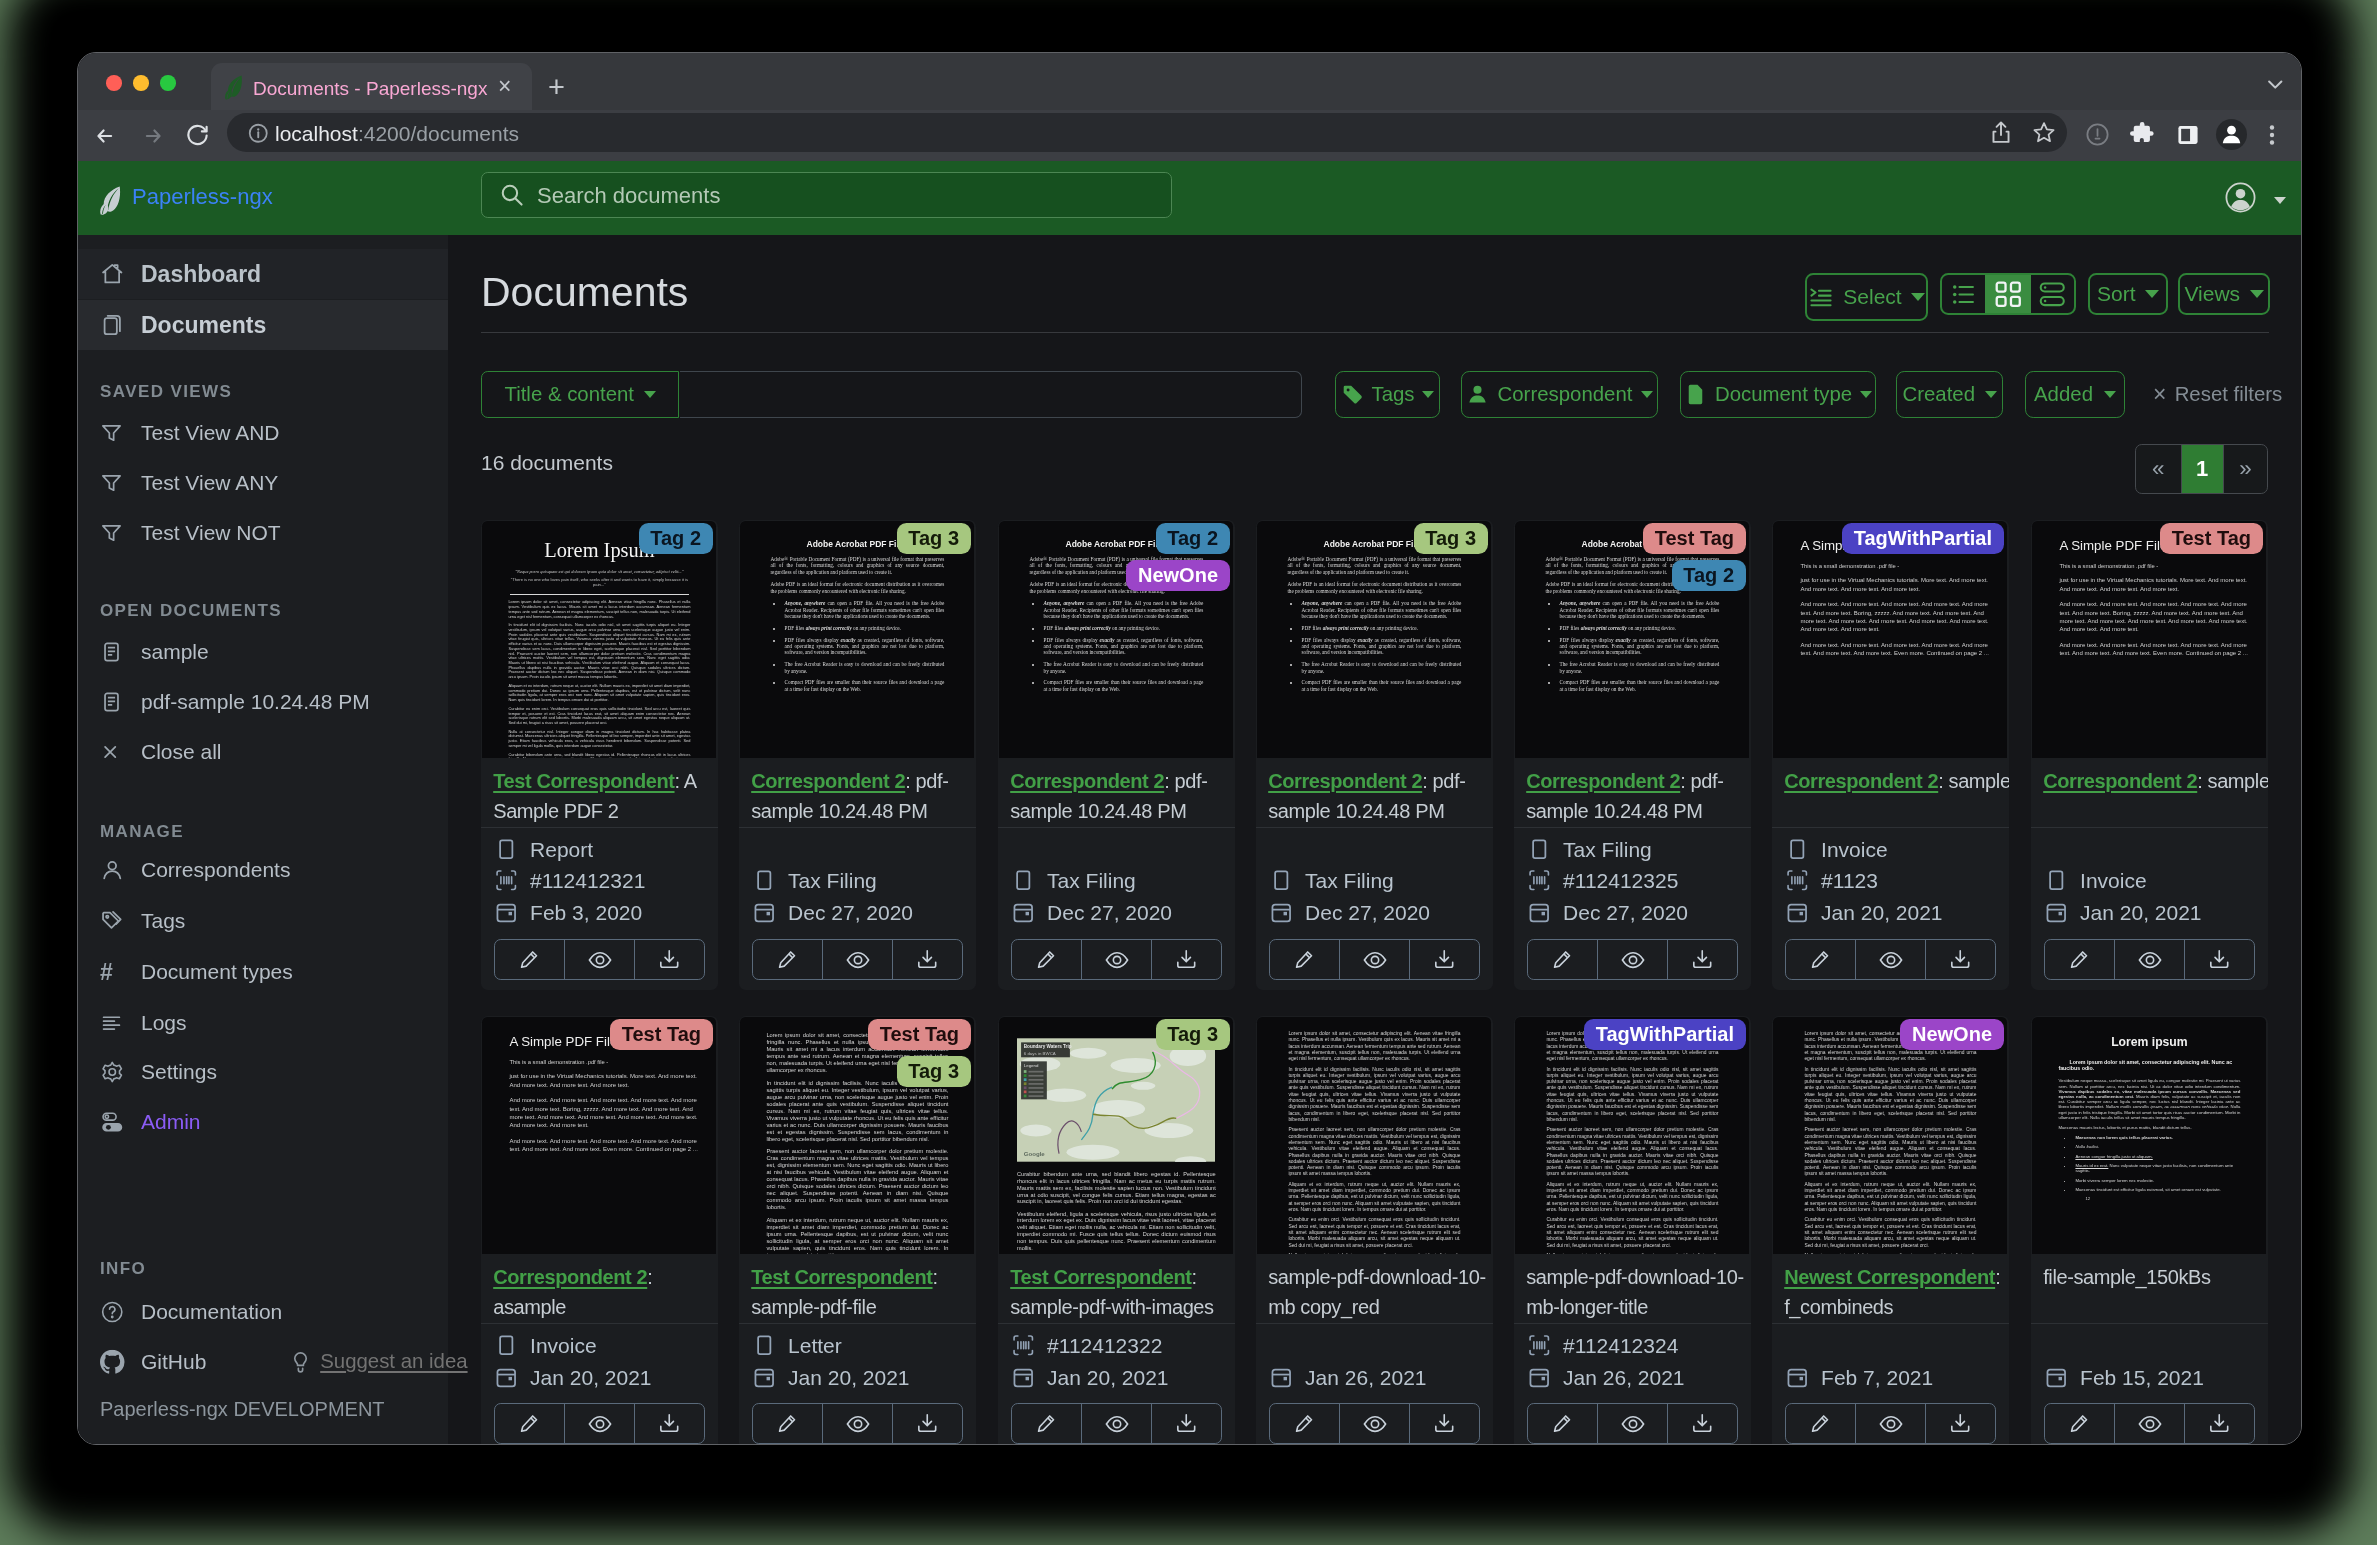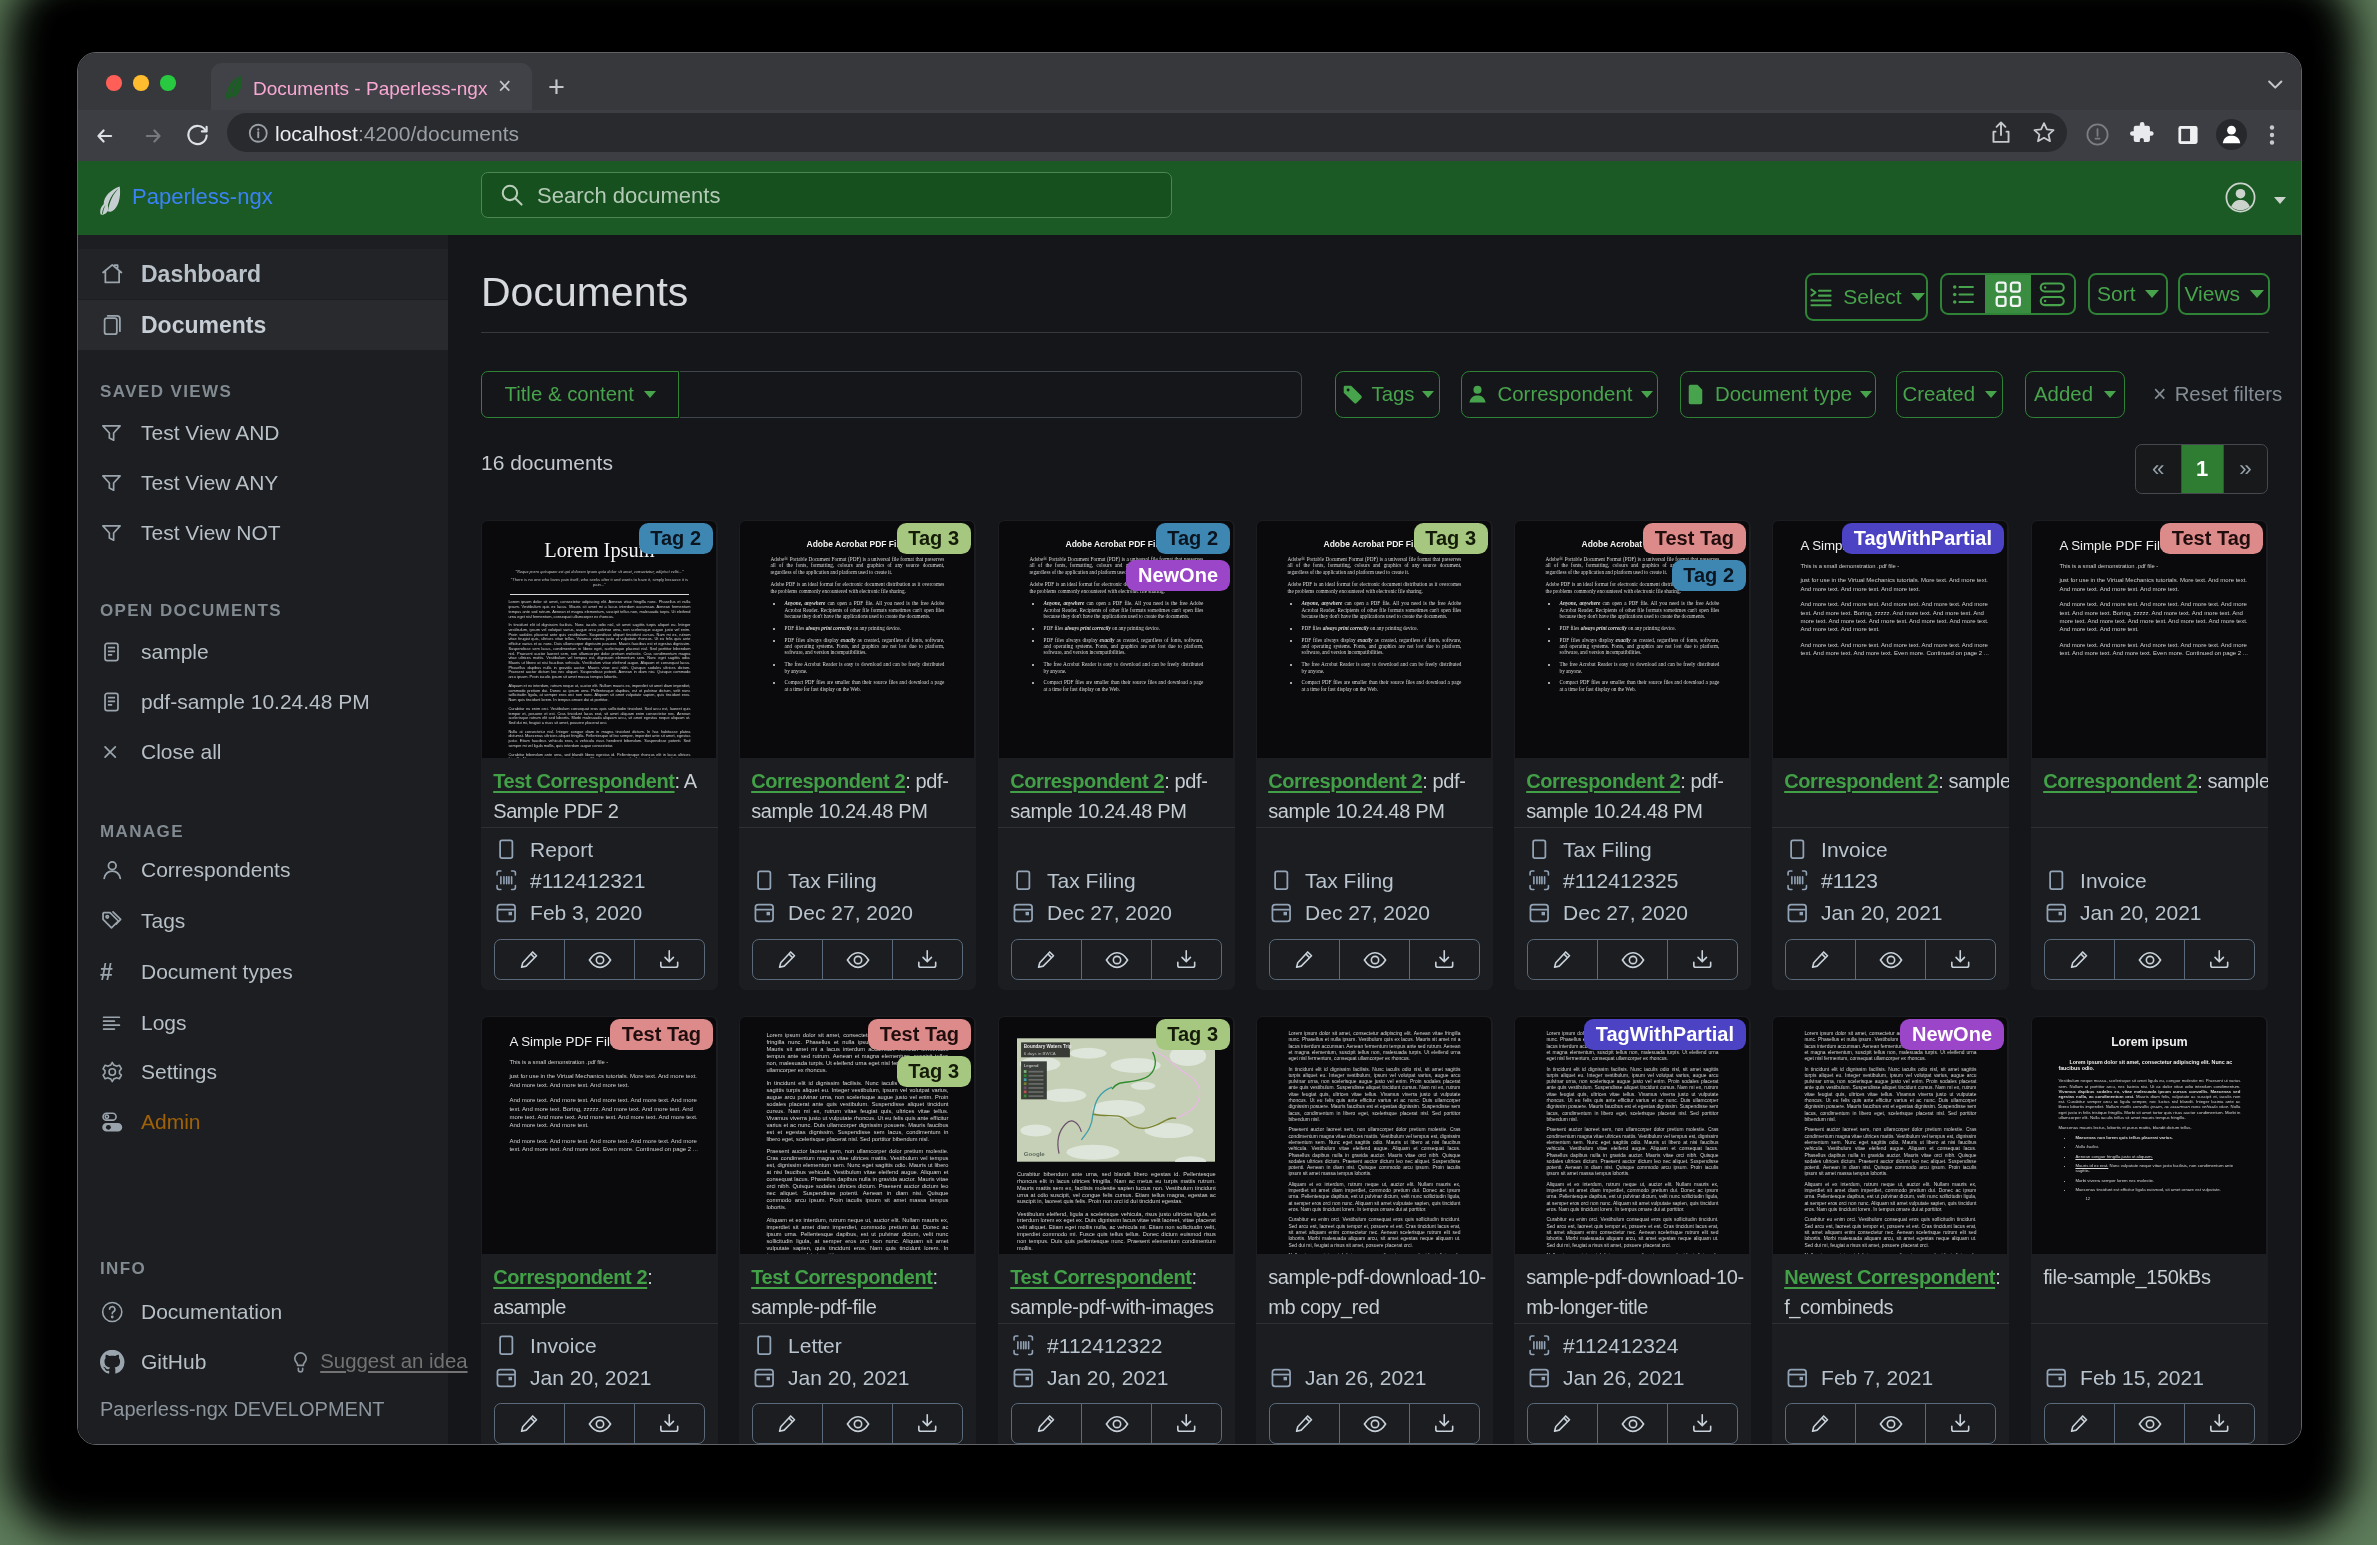--- a/index.html
+++ b/index.html
@@ -224,21 +224,21 @@
     </div>
     <div class="abs sideitem" style="top:994px;font-size:21px;font-weight:500;color:#b7bfc7">
       <svg width="24.5" height="24.5" viewBox="0 0 36 36" fill="none">
         <g transform="scale(1.125)" stroke="#9aa4ad" stroke-width="2.1">
           <circle cx="16" cy="16" r="4.2"></circle>
           <path d="M16 3.5 L18 7 a9.5 9.5 0 0 1 3.4 1.4 L25.3 7.2 L28 11.8 L25.4 14.6 a9.5 9.5 0 0 1 0 3.2 L28 20.2 L25.3 24.8 L21.4 23.6 a9.5 9.5 0 0 1 -3.4 1.4 L16 28.5 L14 25 a9.5 9.5 0 0 1 -3.4 -1.4 L6.7 24.8 L4 20.2 L6.6 17.4 a9.5 9.5 0 0 1 0 -3.2 L4 11.8 L6.7 7.2 L10.6 8.4 a9.5 9.5 0 0 1 3.4 -1.4 Z" stroke-linejoin="round"></path>
         </g>
       </svg>
       <span class="txt" style="left:63px">Settings</span>
     </div>
-    <div class="abs sideitem" style="top:1044px;font-size:21px;font-weight:500;color:#a16207">
+    <div class="abs sideitem" style="top:1044px;font-size:21px;font-weight:500;color:#8b5cf6">
       <svg width="24.5" height="24.5" viewBox="0 0 36 36" fill="none">
         <g transform="scale(1.125)" stroke="#9aa4ad" stroke-width="2.1">
           <rect x="4" y="4.5" width="17" height="9" rx="4.5"></rect>
           <circle cx="9" cy="9" r="2.2"></circle>
           <rect x="4" y="18.5" width="24" height="9" rx="4.5" fill="#9aa4ad"></rect>
           <circle cx="11" cy="23" r="3.2" fill="#1c1e21" stroke="none"></circle>
         </g>
       </svg>
       <span class="txt" style="left:63px">Admin</span>
     </div>

